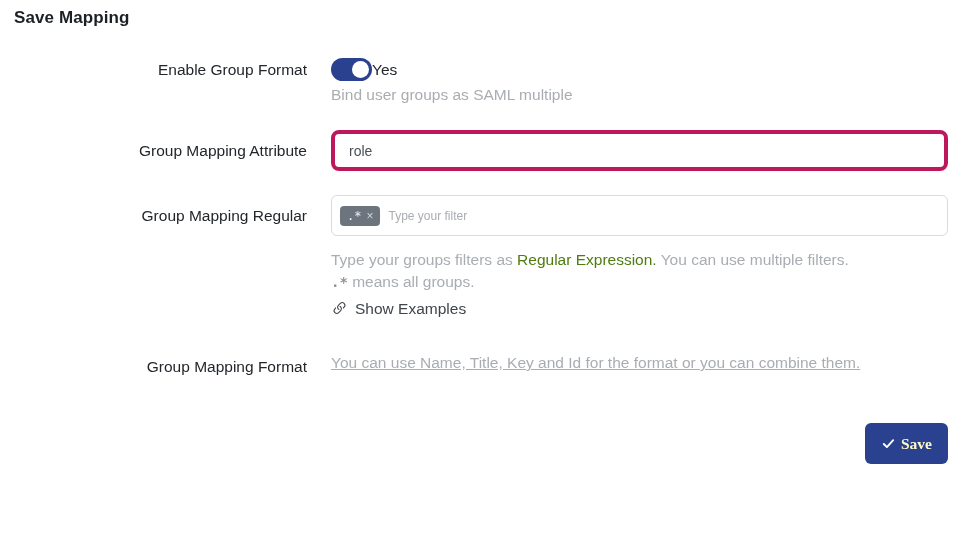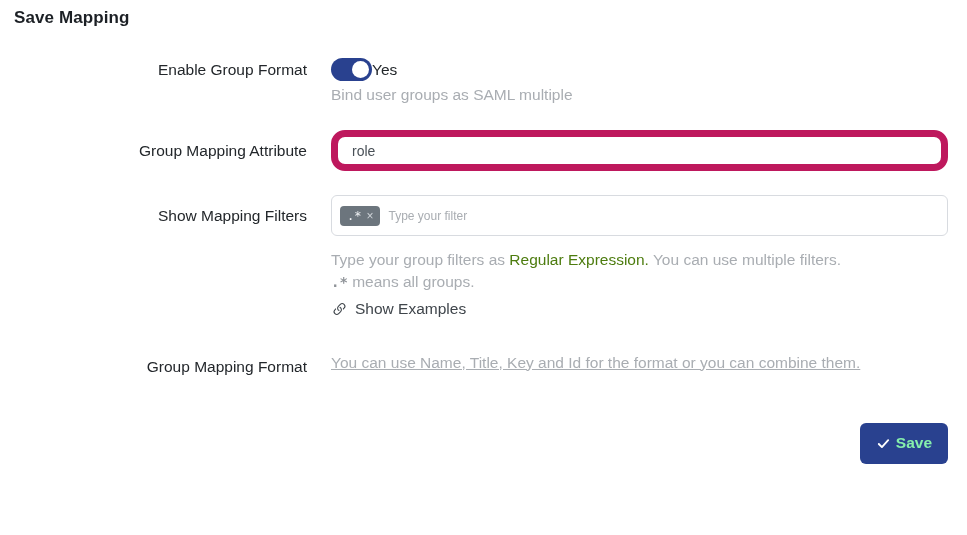--- a/index.html
+++ b/index.html
@@ -59,22 +59,22 @@
     color: #a9adb2;
     font-size: 15.5px;
     line-height: 22px;
   }
   .help-under-toggle { margin-top: 3px; }
 
   
   .text-input {
     width: 100%;
     height: 41px;
-    border: 7px solid #be185d;
-    border-radius: 14px;
+    border: 4px solid #be185d;
+    border-radius: 8px;
     padding: 0 14px;
     font-size: 14px;
     color: #495057;
     background: #fff;
     outline: none;
     font-family: "Liberation Sans", "DejaVu Sans", sans-serif;
   }
   .text-input.mono { font-family: "DejaVu Sans Mono", "Liberation Mono", monospace; font-size: 13px; }
   .text-input::placeholder { color: #a9adb2; }
 
@@ -124,21 +124,20 @@
   .filters-help { margin-top: 13px; max-width: 620px; }
   .filters-help .em { color: #4d7c0f; }
   .filters-help .code {
     font-family: "DejaVu Sans Mono", "Liberation Mono", monospace;
     font-size: 14px;
     color: #8f9398;
     font-weight: 700;
   }
   .examples-link {
     display: inline-flex;
-    align-items: center;
     gap: 7px;
     margin-top: 7px;
     font-size: 15.5px;
     color: #3f454b;
     cursor: pointer;
     text-decoration: none;
   }
   .examples-link svg { display: block; }
 
   .format-help { margin-top: 6px; max-width: 620px; text-decoration: underline; }
@@ -147,28 +146,28 @@
   .actions {
     display: flex;
     justify-content: flex-end;
     margin-top: 44px;
   }
   .save-btn {
     display: inline-flex;
     align-items: center;
     gap: 5px;
     background: #29418f;
-    color: #86efac;
+    color: #fef9c3;
     border: none;
     border-radius: 6px;
     height: 41px;
     padding: 0 16px;
     font-size: 15.5px;
     font-weight: 700;
-    font-family: Liberation Sans, sans-serif;
+    font-family: Liberation Serif, serif;
     cursor: pointer;
   }
   .save-btn svg { display: block; }
 </style>
 </head>
 <body>
 
 <div class="page">
 
   <div class="page-title">Save Mapping</div>
@@ -189,31 +188,31 @@
     </div>
 
     <div class="row input-row">
       <div class="row-label">Group Mapping Attribute</div>
       <div>
         <input class="text-input" type="text" value="role" style="">
       </div>
     </div>
 
     <div class="row input-row">
-      <div class="row-label">Show Mapping Filters</div>
+      <div class="row-label">Group Mapping Regular</div>
       <div>
         <div class="tags-field">
           <span class="tag-chip">
             <span>.*</span>
             <span class="chip-x">×</span>
           </span>
           <input class="tag-input" type="text" placeholder="Type your filter" style="">
         </div>
         <div class="muted filters-help">
-          <span>Type your group filters as </span><span class="em">Regular Expression.</span><span> You can use multiple filters.</span><br>
+          <span>Type your groups filters as </span><span class="em">Regular Expression.</span><span> You can use multiple filters.</span><br>
           <span class="code">.*</span><span> means all groups.</span>
         </div>
         <a class="examples-link">
           <span>
             <svg width="17" height="17" viewBox="0 0 16 16" fill="#3f454b" xmlns="http://www.w3.org/2000/svg">
               <path d="M4.715 6.542 3.343 7.914a3 3 0 1 0 4.243 4.243l1.828-1.829A3 3 0 0 0 8.586 5.5L8 6.086a1 1 0 0 0-.154.199 2 2 0 0 1 .861 3.337L6.88 11.45a2 2 0 1 1-2.83-2.83l.793-.792a4.02 4.02 0 0 1-.128-1.287z"></path>
               <path d="M6.586 4.672A3 3 0 0 0 7.414 9.5l.775-.776a2 2 0 0 1-.896-3.346L9.12 3.55a2 2 0 1 1 2.83 2.83l-.793.792c.112.42.155.855.128 1.287l1.372-1.372a3 3 0 1 0-4.243-4.243z"></path>
             </svg>
           </span>
           <span>Show Examples</span>

